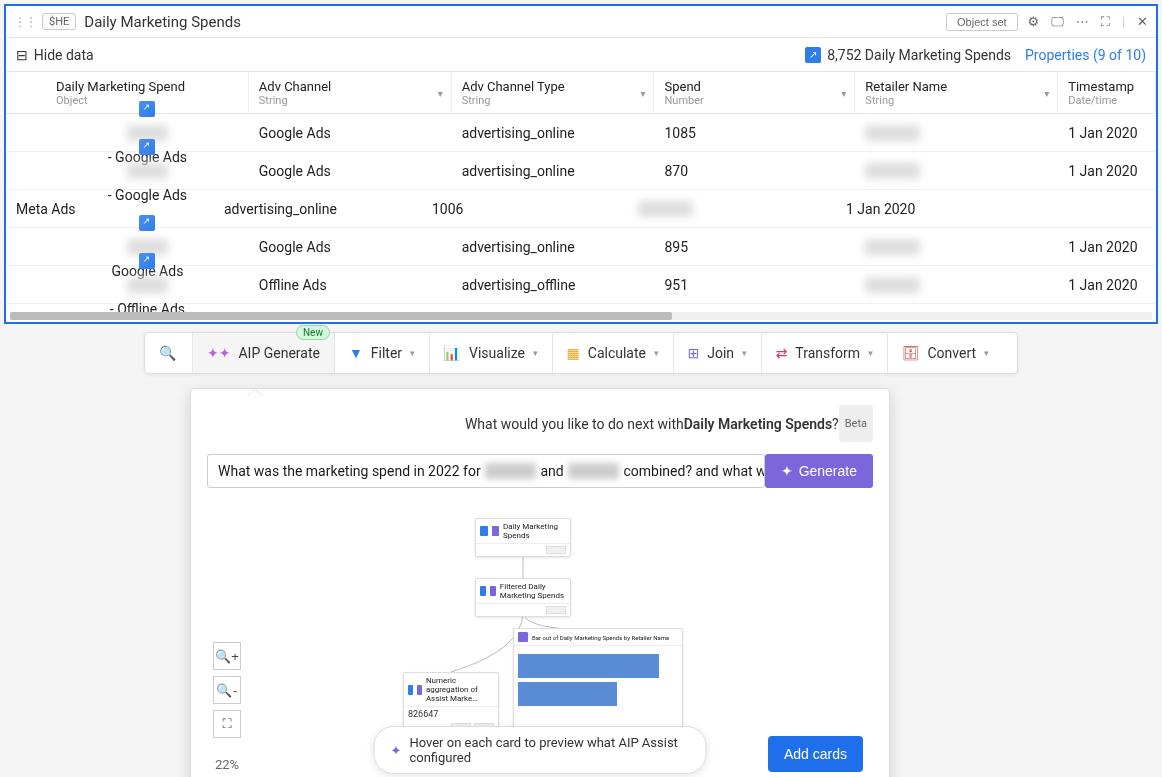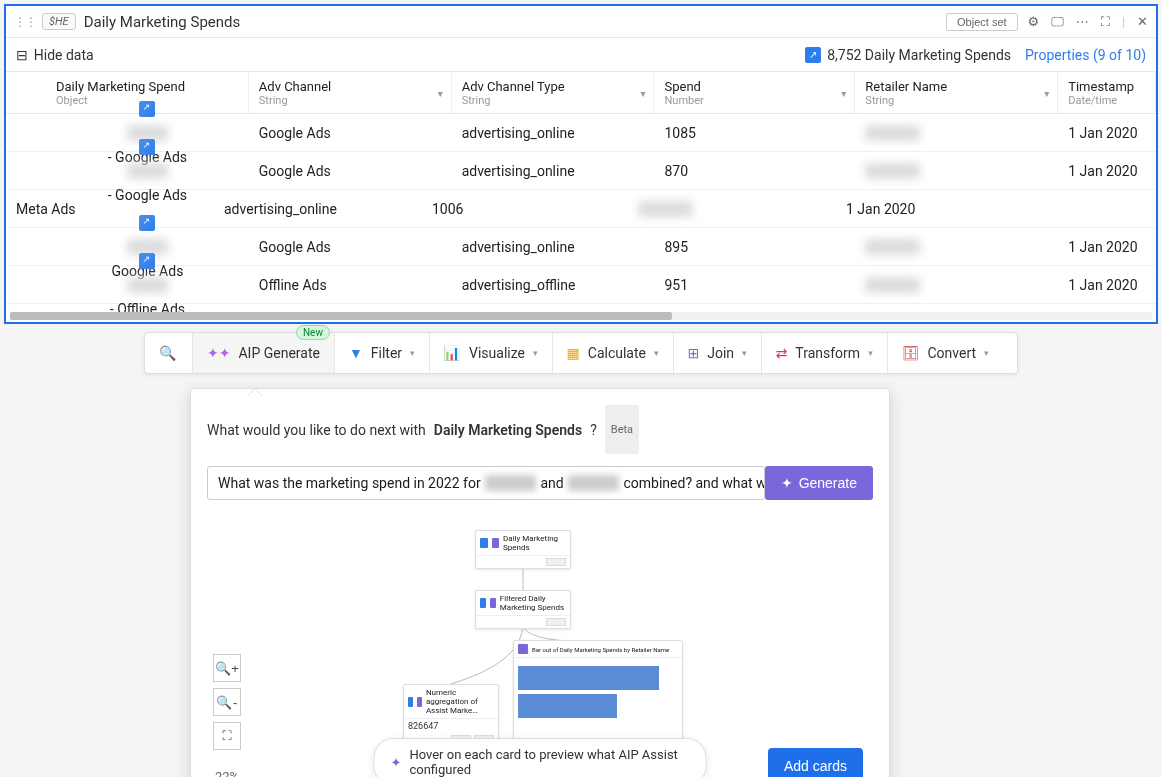--- a/index.html
+++ b/index.html
@@ -34,21 +34,20 @@
     letter-spacing: -1px;
   }
   .ticker-box {
     border: 1px solid #ccc;
     border-radius: 3px;
     padding: 1px 6px;
     font-size: 11px;
     color: #666;
     margin-right: 8px;
     background: #fafafa;
-    font-style: italic;
   }
   .title {
     font-size: 15px;
     font-weight: 400;
     color: #333;
     flex: 1;
   }
   .obj-set-btn {
     border: 1px solid #ccc;
     background: #fff;
@@ -187,25 +186,25 @@
     padding: 16px;
   }
   .popup::before {
     content: "";
     position: absolute; top: -8px; left: 56px;
     border: 8px solid transparent; border-bottom-color: #fff;
     filter: drop-shadow(0 -1px 0 #ddd);
   }
   .popup-q {
     font-size: 14px; color: #333; margin-bottom: 12px;
-    display: flex; align-items: center; gap: 8px;
+    display: flex; align-items: center; gap: 0; justify-content: flex-end;
   }
   .popup-q b { font-weight: 600; }
   .beta-tag {
-    background: #eee; color: #666; font-size: 11px; padding: 18px 6px; border-radius: 3px;
+    background: #eee; color: #666; font-size: 11px; padding: 12px 6px; border-radius: 3px;
   }
   .input-row { display: flex; gap: 0; }
   .query-input {
     flex: 1; border: 1px solid #ccc; border-radius: 3px; padding: 8px 10px;
     font-size: 14px; display: flex; align-items: center; gap: 4px; overflow: hidden;
     white-space: nowrap;
   }
   .query-input .blur-s { filter: blur(3px); background: #ccc; color: transparent; padding: 0 12px; border-radius: 2px; }
   .generate-btn {
     background: #7c66dc; color: #fff; border: none; border-radius: 3px;

